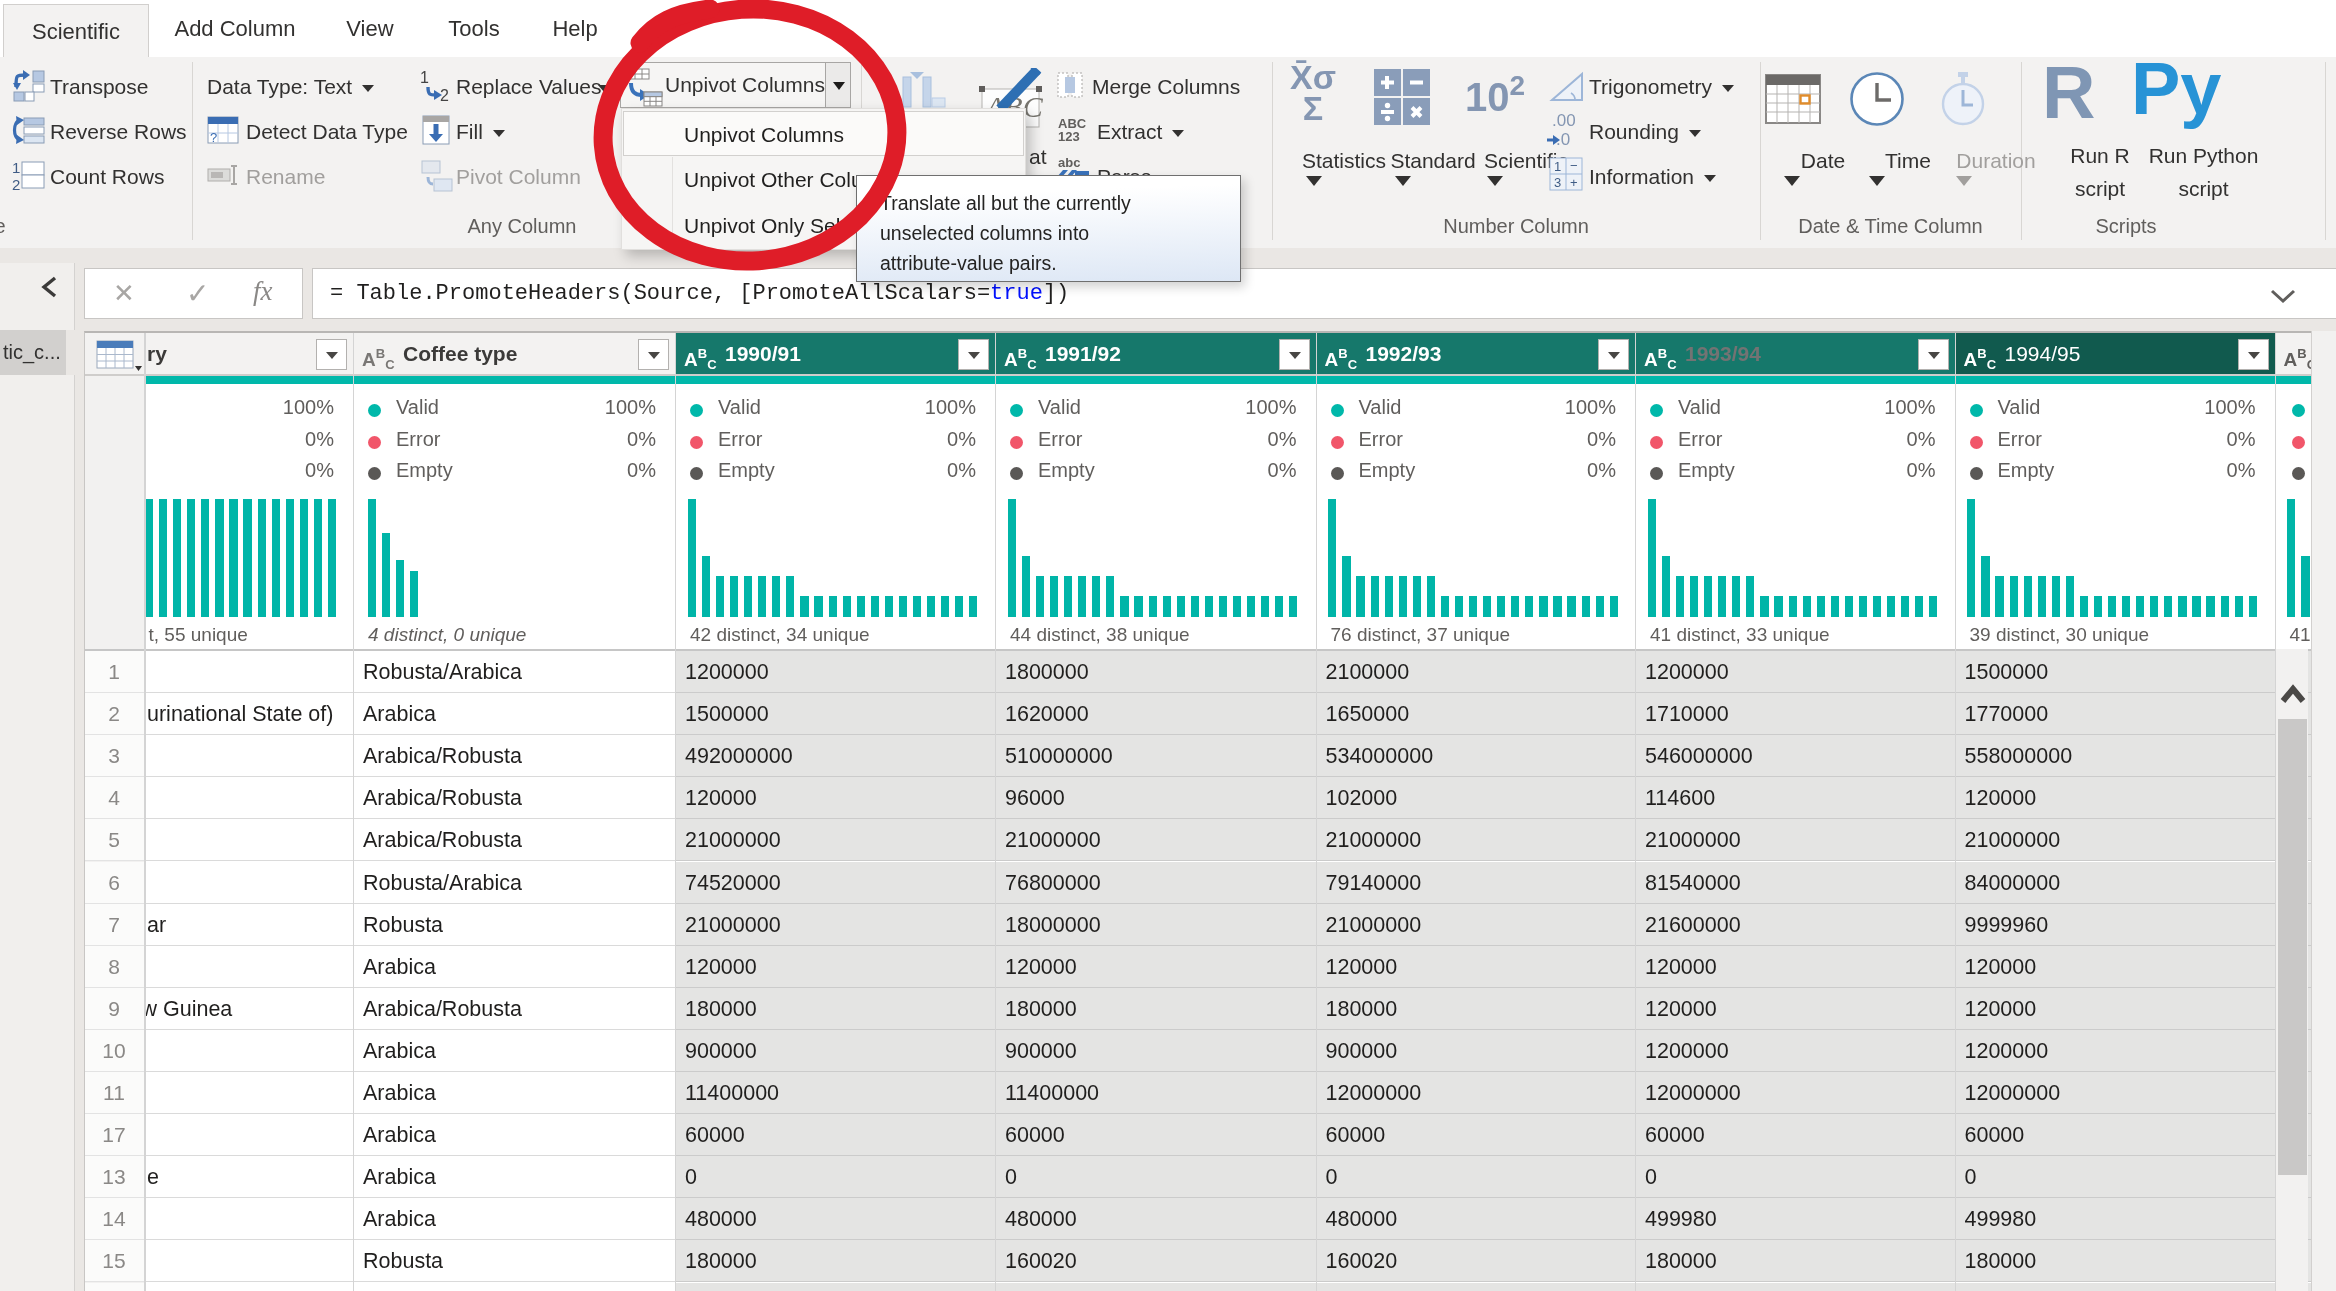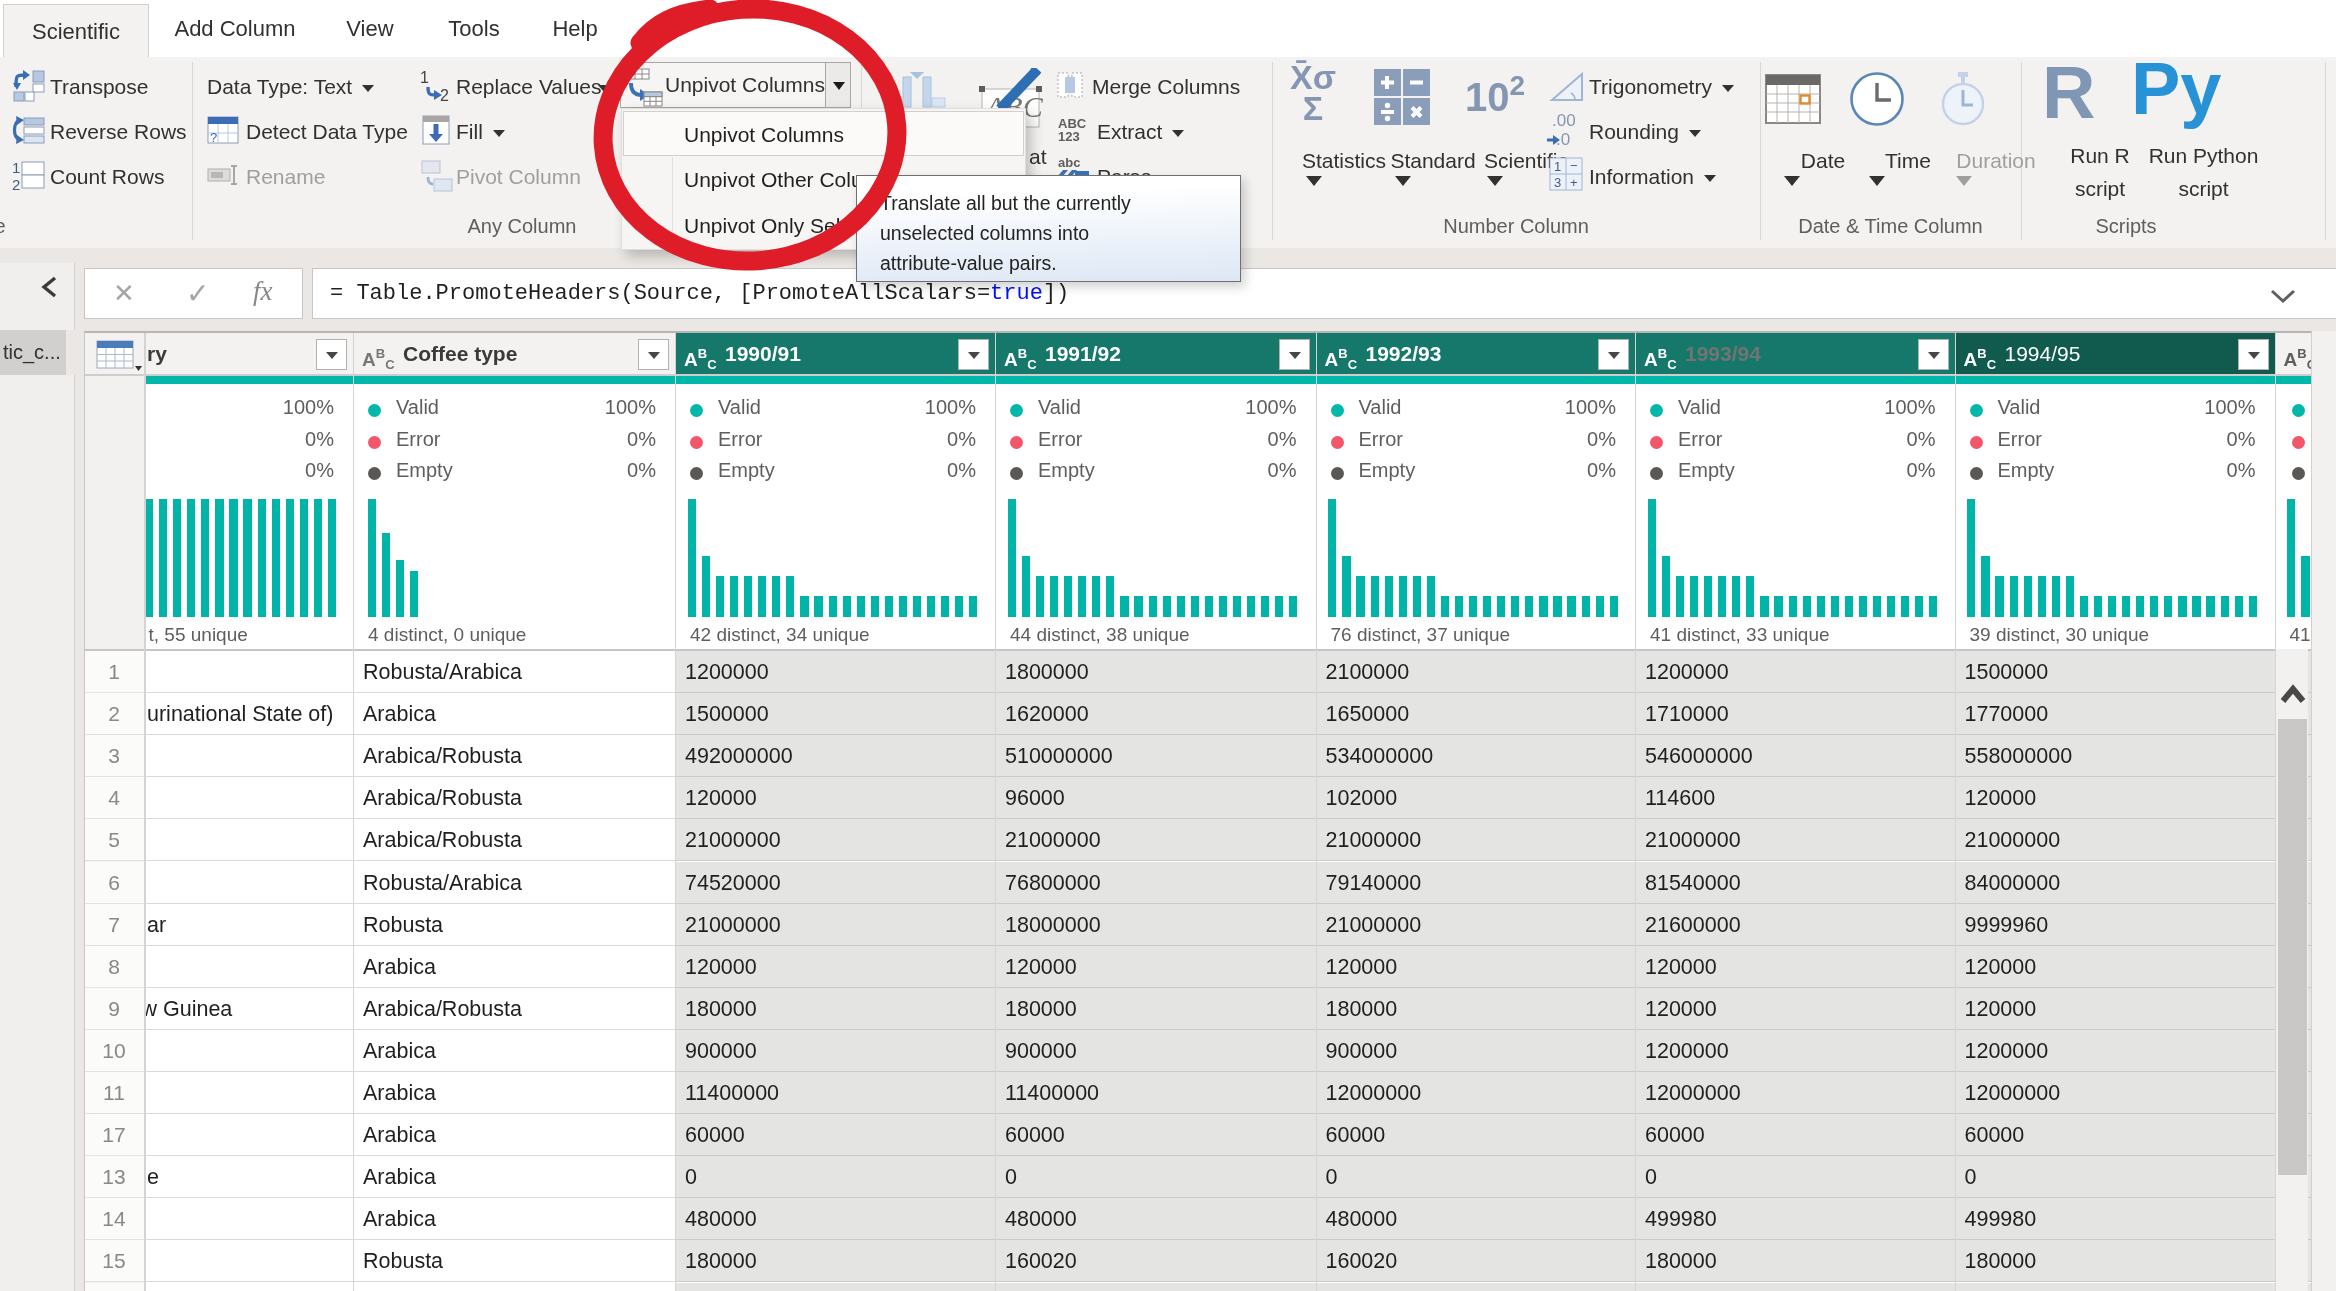--- a/index.html
+++ b/index.html
@@ -412,21 +412,21 @@
 <div class="dot" style="left:14px;top:102.5px;background:#f1566a;"></div>
 <div class="stx" style="left:42px;top:94.5px;">Error</div>
 <div class="stx" style="right:19px;top:94.5px;">0%</div>
 <div class="dot" style="left:14px;top:134px;background:#5a5856;"></div>
 <div class="stx" style="left:42px;top:126px;">Empty</div>
 <div class="stx" style="right:19px;top:126px;">0%</div>
 <div class="hbar" style="left:14.0px;top:166.0px;width:8.2px;height:118px;"></div>
 <div class="hbar" style="left:28.07px;top:200.0px;width:8.2px;height:84px;"></div>
 <div class="hbar" style="left:42.14px;top:227.0px;width:8.2px;height:57px;"></div>
 <div class="hbar" style="left:56.21px;top:238.0px;width:8.2px;height:46px;"></div>
-<div class="stx" style="left:14px;top:291px;font-size:19px;">4 distinct, 0 unique</div>
+<div class="stx" style="left:14px;top:291px;font-size:19px;font-style:italic;">4 distinct, 0 unique</div>
 <div class="statline"></div>
 <div class="row" style="top:318.0px;"></div>
 <div class="cell" style="top:318.0px;">Robusta/Arabica</div>
 <div class="row" style="top:360.1px;"></div>
 <div class="cell" style="top:360.1px;">Arabica</div>
 <div class="row" style="top:402.2px;"></div>
 <div class="cell" style="top:402.2px;">Arabica/Robusta</div>
 <div class="row" style="top:444.3px;"></div>
 <div class="cell" style="top:444.3px;">Arabica/Robusta</div>
 <div class="row" style="top:486.4px;"></div>

